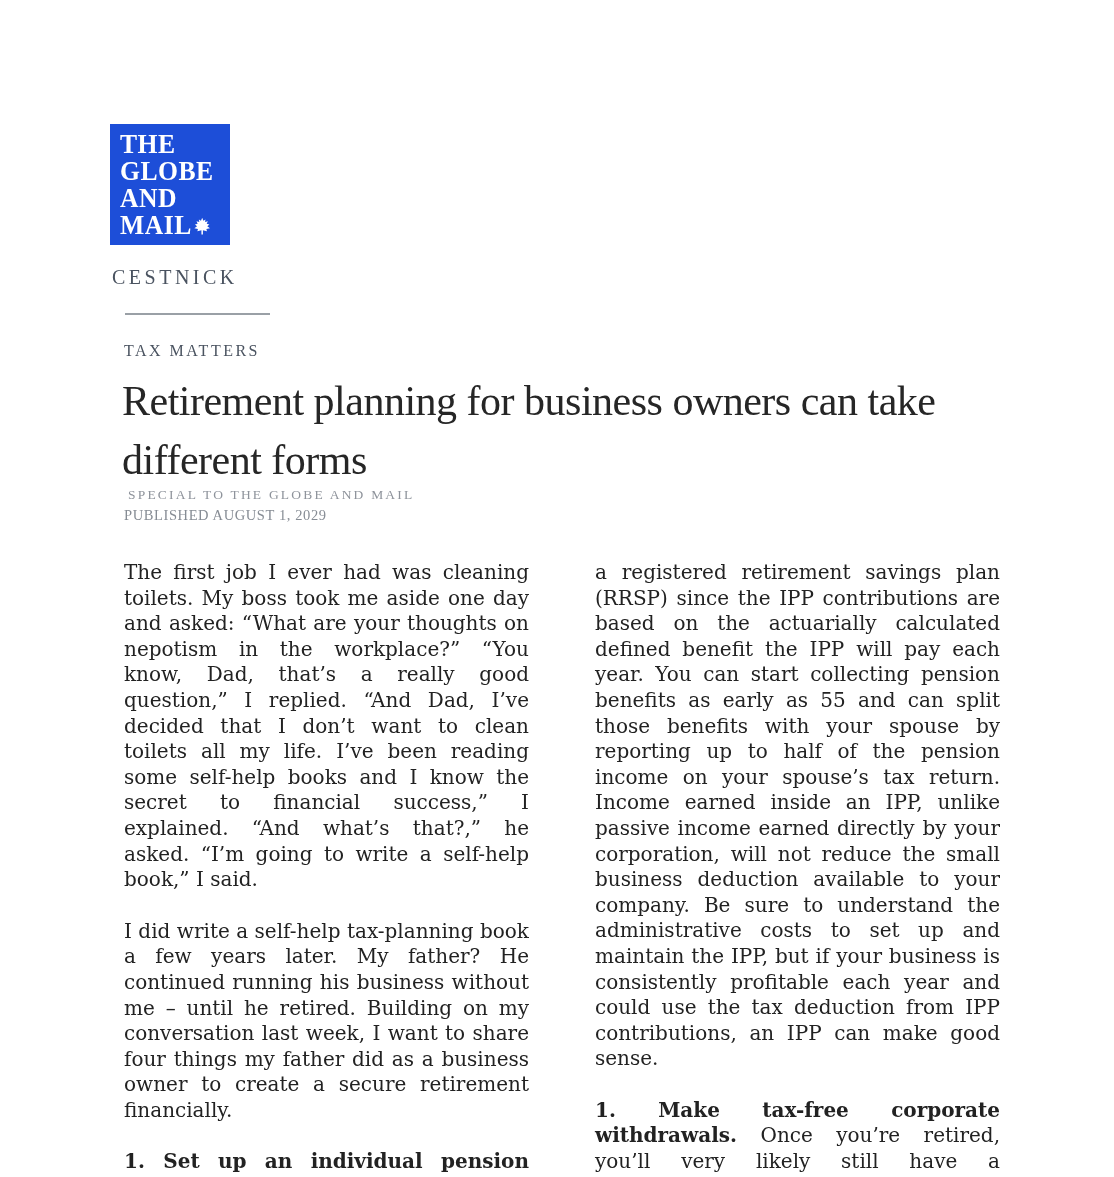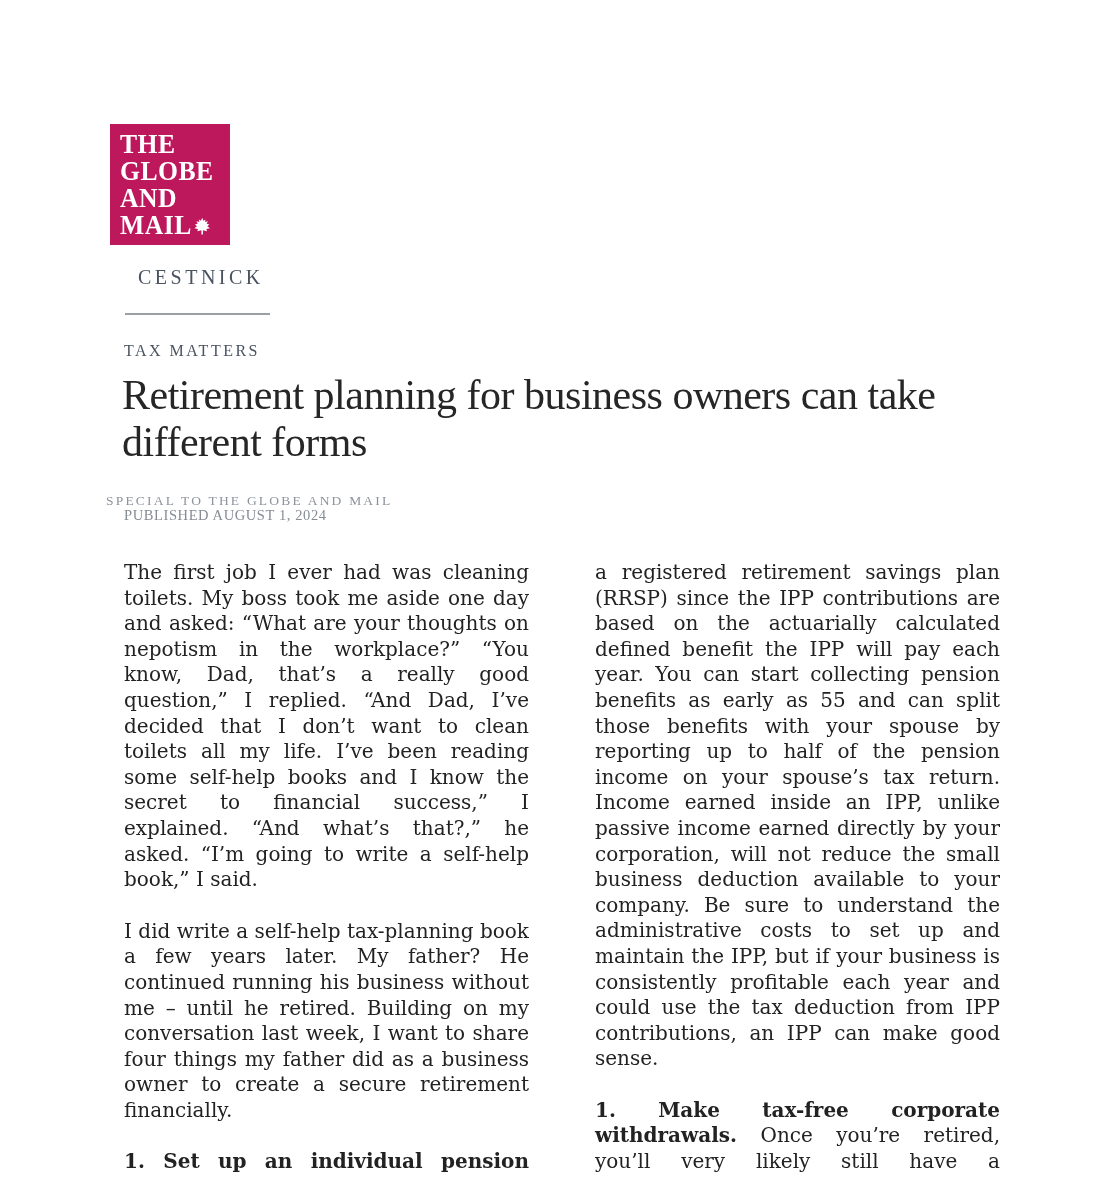--- a/index.html
+++ b/index.html
@@ -9,36 +9,36 @@
     position: relative;
     background: #ffffff;
     overflow: hidden;
     font-family: "DejaVu Serif", serif;
   }
 
   
   .logo {
     position: absolute; left: 110px; top: 124px;
     width: 120px; height: 121px;
-    background: #be185d;
+    background: #1d4ed8;
     color: #ffffff;
     font-family: "Liberation Serif", serif;
     font-weight: 700;
     padding: 7px 0 0 10px;
   }
   .logo-line {
     font-size: 27px; line-height: 27px; letter-spacing: 0.5px;
     transform: scaleX(0.95); transform-origin: left;
     white-space: nowrap;
   }
   .leaf-icon { display: inline-block; width: 19px; height: 19px; margin-left: 1px; vertical-align: -2px; }
   .leaf-icon svg { display: block; width: 100%; height: 100%; fill: #ffffff; }
 
   .author {
-    position: absolute; left: 138px; top: 266px;
+    position: absolute; left: 112px; top: 266px;
     font-family: "Liberation Serif", serif;
     font-size: 20px; letter-spacing: 3.5px;
     color: #4a5360;
   }
   .rule {
     position: absolute; left: 125px; top: 313px;
     width: 145px; height: 2px;
     background: #9aa0a6; border: none; margin: 0;
   }
   .kicker {
@@ -46,30 +46,29 @@
     font-family: "Liberation Serif", serif;
     font-size: 16px; letter-spacing: 2.5px;
     color: #4a5360;
   }
 
   h1.article-title {
     position: absolute; left: 122px; top: 372px;
     width: 880px; margin: 0;
     font-family: "Liberation Serif", serif;
     font-weight: 400;
-    font-size: 42px; line-height: 47px;
+    font-size: 42px; line-height: 59px;
     letter-spacing: -0.5px;
     color: #262626;
   }
   .byline {
-    position: absolute; left: 106px; top: 487px;
+    position: absolute; left: 128px; top: 487px;
     font-family: "Liberation Serif", serif;
     font-size: 13.5px; letter-spacing: 2.2px;
     color: #8e939b;
-    margin-top: 6px;
   }
   .published {
     position: absolute; left: 124px; top: 507px;
     font-family: "Liberation Serif", serif;
     font-size: 14.5px; letter-spacing: 0.6px;
     color: #868c94;
   }
 
   
   .columns {
@@ -102,21 +101,21 @@
 
 <div class="author">CESTNICK</div>
 
 <hr class="rule">
 
 <div class="kicker">TAX MATTERS</div>
 
 <h1 class="article-title">Retirement planning for business owners can take different forms</h1>
 
 <div class="byline">SPECIAL TO THE GLOBE AND MAIL</div>
-<div class="published">PUBLISHED AUGUST 1, 2024</div>
+<div class="published">PUBLISHED AUGUST 1, 2029</div>
 
 <div class="columns">
   <div class="col">
     <p><span>The first job I ever had was cleaning toilets. My boss took me aside one day and asked: “What are your thoughts on nepotism in the workplace?” “You know, Dad, that’s a really good question,” I replied. “And Dad, I’ve decided that I don’t want to clean toilets all my life. I’ve been reading some self-help books and I know the secret to financial success,” I explained. “And what’s that?,” he asked. “I’m going to write a self-help book,” I said.</span></p>
     <p><span>I did write a self-help tax-planning book a few years later. My father? He continued running his business without me – until he retired. Building on my conversation last week, I want to share four things my father did as a business owner to create a secure retirement financially.</span></p>
     <p><strong>1. Set up an individual pension plan.</strong> <span>An individual pension plan (IPP)</span></p>
   </div>
   <div class="col">
     <p><span>a registered retirement savings plan (RRSP) since the IPP contributions are based on the actuarially calculated defined benefit the IPP will pay each year. You can start collecting pension benefits as early as 55 and can split those benefits with your spouse by reporting up to half of the pension income on your spouse’s tax return. Income earned inside an IPP, unlike passive income earned directly by your corporation, will not reduce the small business deduction available to your company. Be sure to understand the administrative costs to set up and maintain the IPP, but if your business is consistently profitable each year and could use the tax deduction from IPP contributions, an IPP can make good sense.</span></p>
     <p><strong>1. Make tax-free corporate withdrawals.</strong> <span>Once you’re retired, you’ll very likely still have a corporation in your life. Whether you sell your active</span></p>

